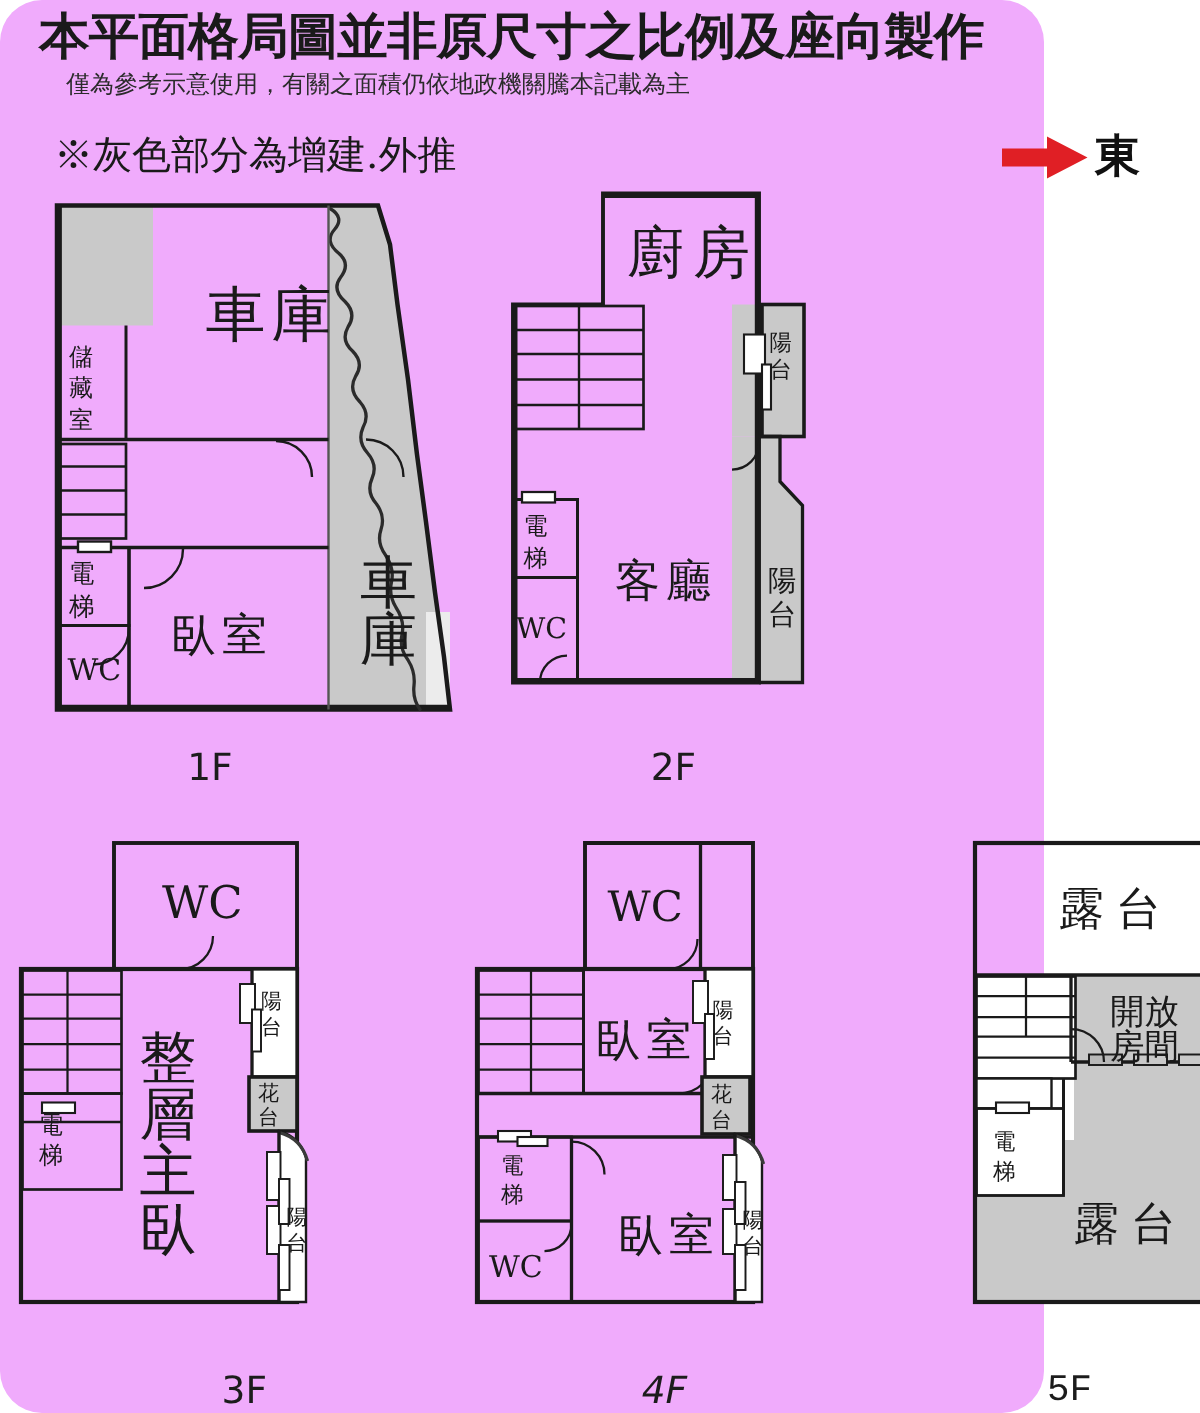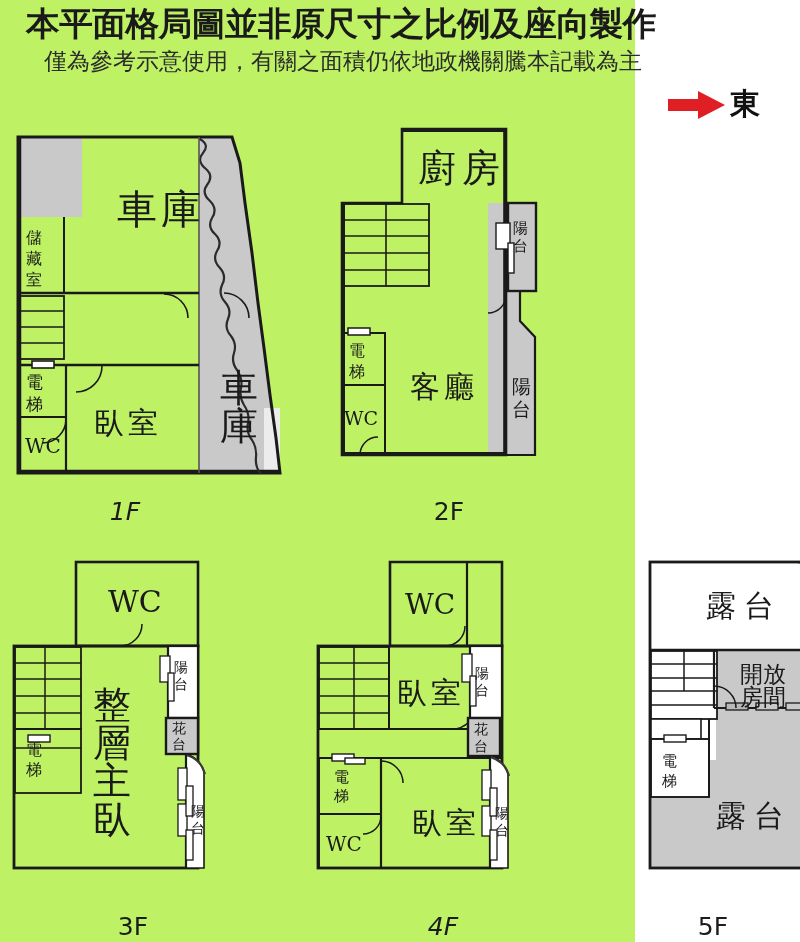--- a/index.html
+++ b/index.html
@@ -5,40 +5,41 @@
   * { box-sizing: border-box; }
   html, body {
     margin: 0; padding: 0;
     width: 800px; height: 942px;
     background: #ffffff;
     font-family: "DejaVu Sans", "Liberation Sans", sans-serif;
     overflow: hidden;
   }
   #page {
     position: relative;
-    width: 635px; height: 942px;
-    background: #bef264;
+    width: 696px; height: 942px;
+    background: #f0abfc;
+    border-radius: 28px;
   }
 
   
   .hdr-title {
     position: absolute; left: 26px; top: 2px; width: 760px;
     font-family: "DejaVu Sans", "Liberation Sans", sans-serif;
     font-weight: bold;
     font-size: 33px;
     letter-spacing: -0.5px;
     color: #1a1a1a;
     white-space: nowrap;
     transform: scaleX(1.02);
     transform-origin: left center;
   }
   .hdr-sub {
     position: absolute; left: 44px; top: 46px; width: 740px;
     font-family: Liberation Mono, monospace;
-    font-size: 23px;
+    font-size: 16px;
     color: #2b2b2b;
     white-space: nowrap;
   }
   .hdr-note {
     position: absolute; left: 36px; top: 86px;
     font-family: "DejaVu Serif", "Liberation Serif", serif;
     font-size: 26px;
     color: #1a1a1a;
     white-space: nowrap;
   }
@@ -82,29 +83,30 @@
     fill: #1a1a1a;
   }
 </style>
 </head>
 <body>
 
 <div id="page">
 
   <div class="hdr-title">本平面格局圖並非原尺寸之比例及座向製作</div>
   <div class="hdr-sub">僅為參考示意使用，有關之面積仍依地政機關騰本記載為主</div>
+  <div class="hdr-note">※灰色部分為增建.外推</div>
 
   <div class="east-wrap">
     <svg width="58" height="30" viewBox="0 0 58 30">
       <path d="M0,9 L30,9 L30,1 L57,15 L30,29 L30,21 L0,21 Z" fill="#e01f25"></path>
     </svg>
     <span class="east-label">東</span>
   </div>
 
-  <div class="plan" style="left:14px; top:133px;">
+  <div class="plan" style="left:34px; top:133px;">
     <svg width="270" height="355" viewBox="0 0 270 355">
 
       <rect x="4" y="4" width="64" height="80" fill="#c9c9c9"></rect>
       <path d="M185,4 L218,4 L226,30 L231,70 L238,120 L244,170 L250,215 L256,262 L262,305 L266,340 L185,340 Z" fill="#c9c9c9"></path>
       <rect x="250" y="275" width="16" height="66" fill="#ececec"></rect>
 
       <path d="M4,4 L218,4 L226,30 L231,70 L238,120 L244,170 L250,215 L256,262 L262,305 L266,340 L4,340 Z" fill="none" stroke="#1a1a1a" stroke-width="3"></path>
 
       <line x1="5.5" y1="4" x2="5.5" y2="340" stroke="#1a1a1a" stroke-width="3.5"></line>
       <line x1="4" y1="338.5" x2="266" y2="338.5" stroke="#1a1a1a" stroke-width="3.5"></line>
@@ -144,21 +146,21 @@
       <text class="rm" x="206" y="306" font-size="38">庫</text>
       <text class="rm" x="12" y="110" font-size="16">儲</text>
       <text class="rm" x="12" y="131" font-size="16">藏</text>
       <text class="rm" x="12" y="152" font-size="16">室</text>
       <text class="rm" x="12" y="255" font-size="17">電</text>
       <text class="rm" x="12" y="277" font-size="17">梯</text>
       <text class="rm-lat" x="11" y="320" font-size="20">WC</text>
       <text class="rm" x="80" y="300" font-size="30" letter-spacing="4">臥室</text>
     </svg>
   </div>
-  <div class="floor-label" style="left:80px; top:497px; width:90px;font-style:italic;">1F</div>
+  <div class="floor-label" style="left:95px; top:497px; width:90px;">1F</div>
 
   <div class="plan" style="left:330px; top:125px;">
     <svg width="250" height="345" viewBox="0 0 250 345">
 
       <rect x="158" y="78" width="48" height="88" fill="#c9c9c9"></rect>
       <path d="M158,166 L190,166 L190,196 L205,212 L205,330 L158,330 Z" fill="#c9c9c9"></path>
 
       <path d="M72,4 L176,4 L176,78 L176,330 L12,330 L12,78 L72,78 Z" fill="none" stroke="#1a1a1a" stroke-width="2.6"></path>
 
       <line x1="72" y1="5.5" x2="176" y2="5.5" stroke="#1a1a1a" stroke-width="3"></line>
@@ -247,21 +249,21 @@
       <text class="rm" x="166" y="114" font-size="14">陽</text>
       <text class="rm" x="166" y="131" font-size="14">台</text>
       <text class="rm" x="164" y="175" font-size="14" fill="#4a4a4a">花</text>
       <text class="rm" x="164" y="191" font-size="14" fill="#4a4a4a">台</text>
       <text class="rm" x="183" y="258" font-size="14">陽</text>
       <text class="rm" x="183" y="275" font-size="14">台</text>
       <text class="rm" x="18" y="197" font-size="16">電</text>
       <text class="rm" x="18" y="217" font-size="16">梯</text>
     </svg>
   </div>
-  <div class="floor-label" style="left:88px; top:912px; width:90px;">3F</div>
+  <div class="floor-label" style="left:88px; top:912px; width:90px;text-align:right;">3F</div>
 
   <div class="plan" style="left:312px; top:558px;">
     <svg width="250" height="340" viewBox="0 0 250 340">
 
       <path d="M78,4 L190,4 L190,88 L78,88 Z" fill="none" stroke="#1a1a1a" stroke-width="2.6"></path>
       <line x1="155" y1="4" x2="155" y2="88" stroke="#1a1a1a" stroke-width="2.2"></line>
 
       <rect x="6" y="88" width="184" height="222" fill="none" stroke="#1a1a1a" stroke-width="2.8"></rect>
 
       <rect x="7" y="89" width="70" height="82" fill="none" stroke="#1a1a1a" stroke-width="1.8"></rect>
@@ -352,15 +354,15 @@
       <path d="M70,128 A22,22 0 0 1 92,150" fill="none" stroke="#1a1a1a" stroke-width="1.5"></path>
 
       <text class="rm" x="62" y="58" font-size="30" letter-spacing="8">露台</text>
       <text class="rm" x="96" y="124" font-size="23" fill="#3a3a3a">開放</text>
       <text class="rm" x="96" y="147" font-size="23" fill="#3a3a3a">房間</text>
       <text class="rm" x="18" y="208" font-size="15">電</text>
       <text class="rm" x="18" y="228" font-size="15">梯</text>
       <text class="rm" x="72" y="268" font-size="30" letter-spacing="8">露台</text>
     </svg>
   </div>
-  <div class="floor-label" style="left:668px; top:912px; width:90px;">5F</div>
+  <div class="floor-label" style="left:668px; top:912px; width:90px;font-family:Liberation Mono, monospace;">5F</div>
 
 </div>
 
 </body></html>

